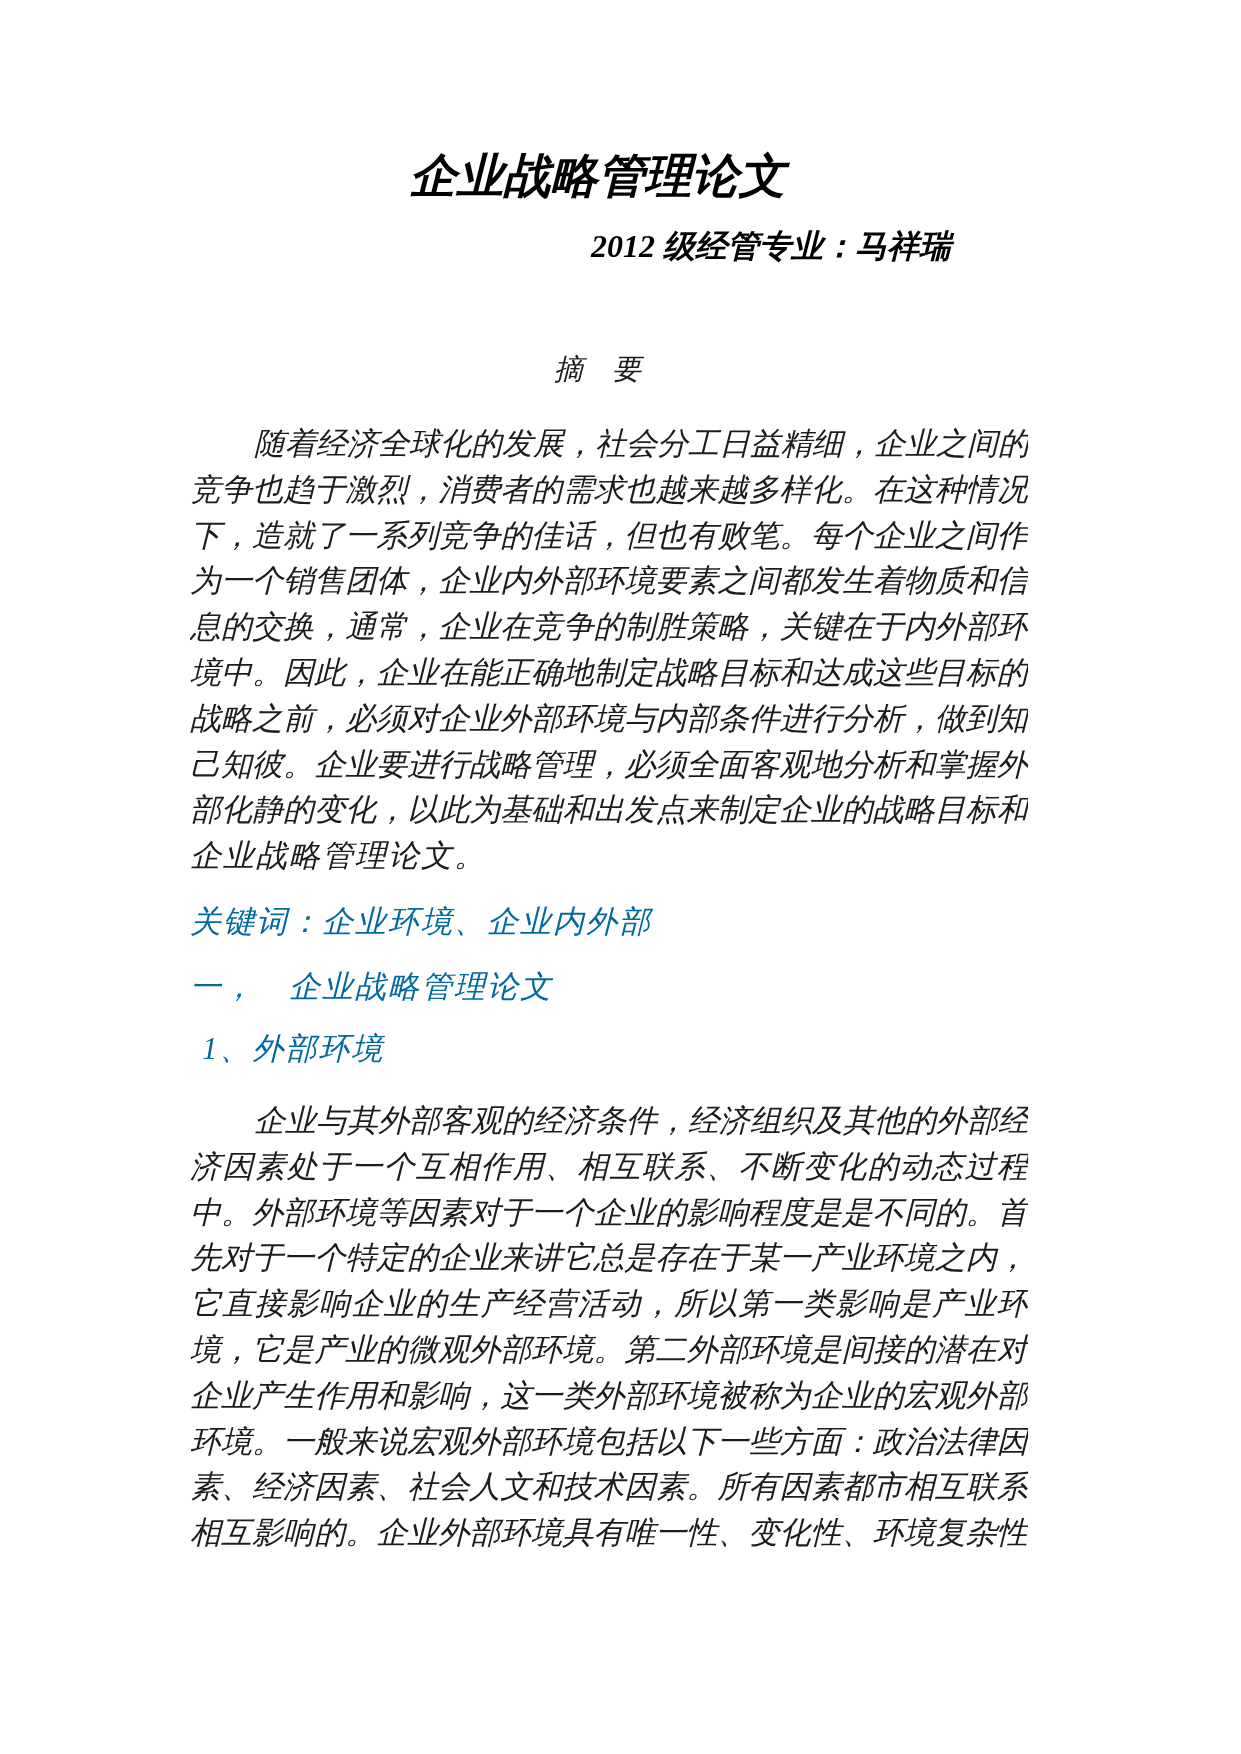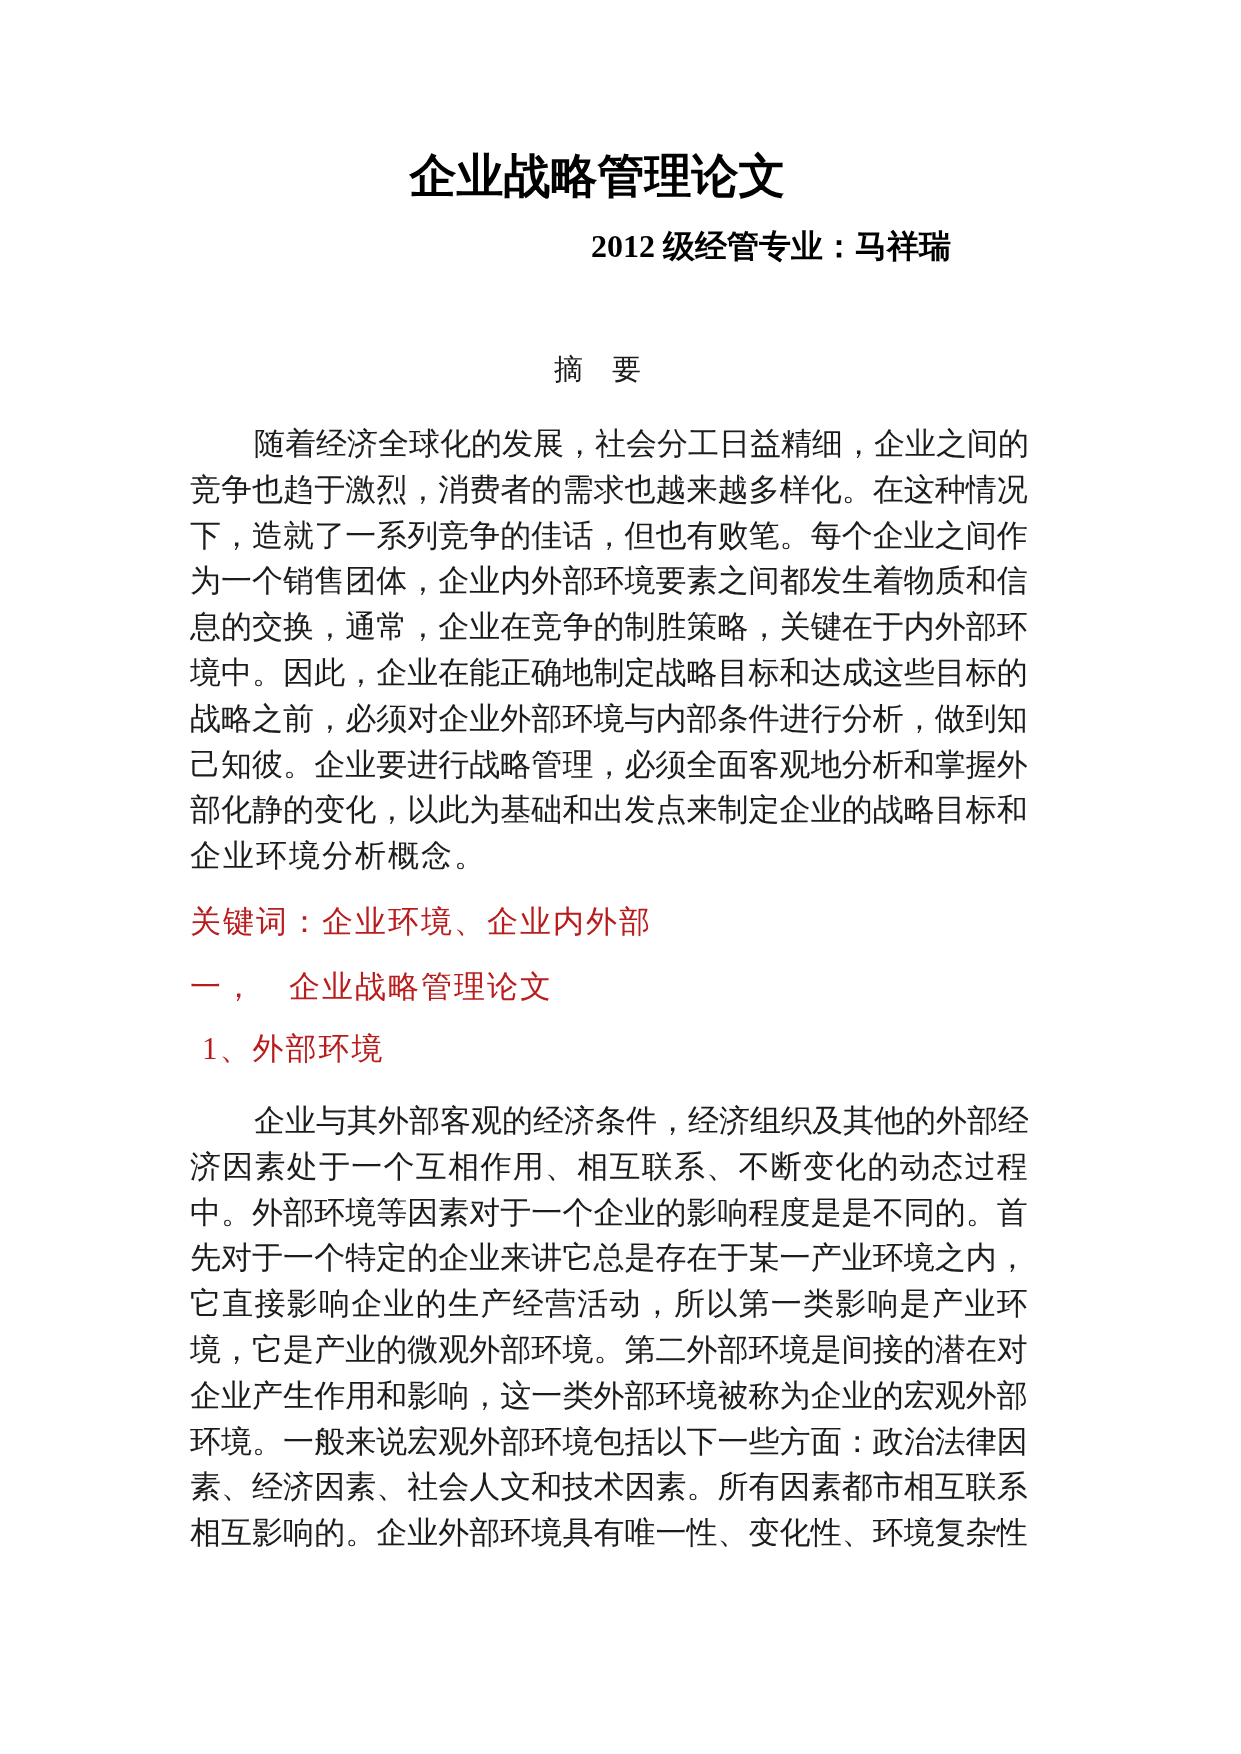--- a/index.html
+++ b/index.html
@@ -8,20 +8,21 @@
     background: #ffffff;
   }
   .page {
     position: relative;
     width: 1195px;
     height: 1754px;
     background: #ffffff;
     overflow: hidden;
     font-family: "Liberation Serif", serif;
     color: #1c1c1c;
+    font-style: italic;
   }
   .doc-title {
     position: absolute;
     top: 150px;
     left: 0;
     width: 100%;
     text-align: center;
     font-family: "Liberation Sans", sans-serif;
     font-weight: 700;
     font-size: 47px;
@@ -72,21 +73,21 @@
   .line.stretch span { display: inline-block; }
   .line.plain { letter-spacing: 2px; }
   .line.indent { padding-left: 64px; }
   .standalone-line {
     position: absolute;
     left: 190px;
     height: 45.8px;
     line-height: 45.8px;
     font-size: 31px;
     letter-spacing: 2px;
-    color: #b91c1c;
+    color: #0369a1;
     white-space: nowrap;
   }
   .keywords-line { top: 899px; }
   .section-heading { top: 964px; }
   .subsection-heading { top: 1026px; margin-left: 12px; }
 </style>
 </head>
 <body>
 
 <div class="page">
@@ -350,21 +351,21 @@
         <span>定</span>
         <span>企</span>
         <span>业</span>
         <span>的</span>
         <span>战</span>
         <span>略</span>
         <span>目</span>
         <span>标</span>
         <span>和</span>
       </div>
-      <div class="line plain">企业环境分析概念。</div>
+      <div class="line plain">企业战略管理论文。</div>
     </div>
 
   <div class="standalone-line keywords-line">关键词：企业环境、企业内外部</div>
 
   <div class="standalone-line section-heading">一，　企业战略管理论文</div>
 
   <div class="standalone-line subsection-heading">1、外部环境</div>
 
   <div class="text-col para2">
       <div class="line indent stretch">

